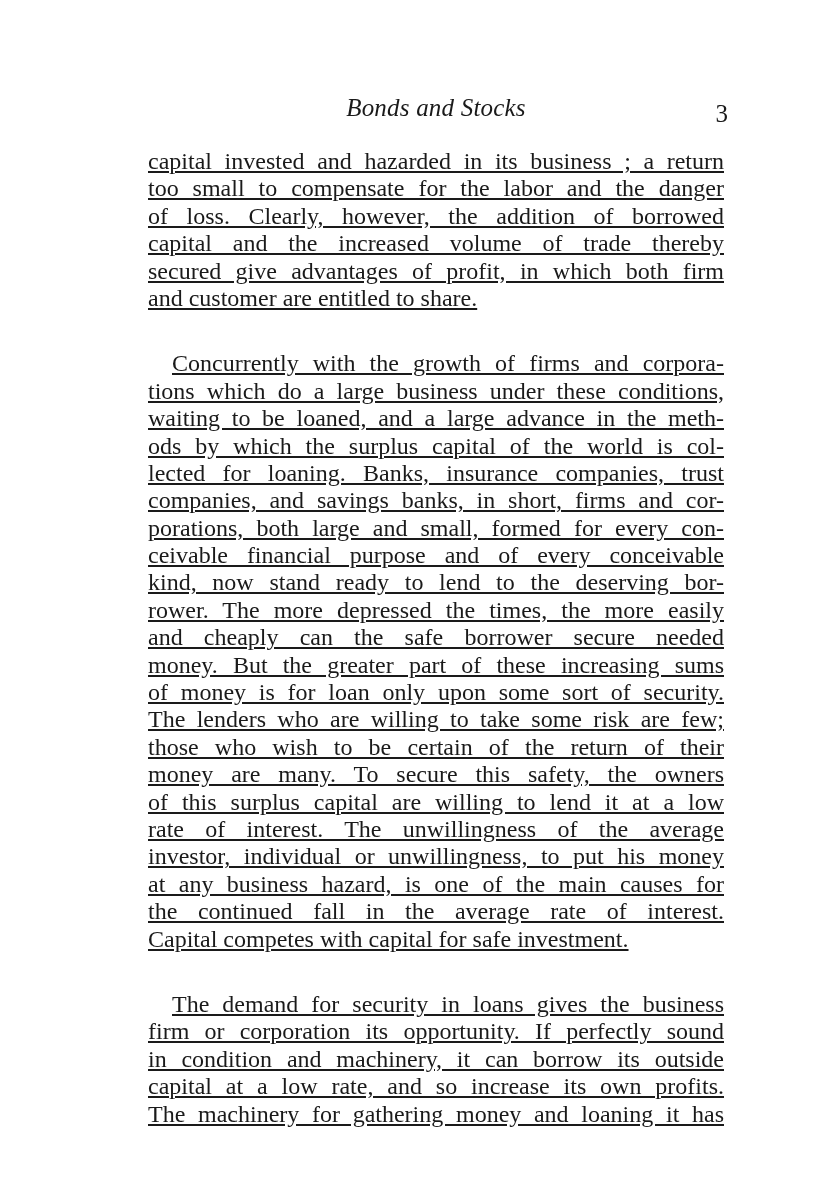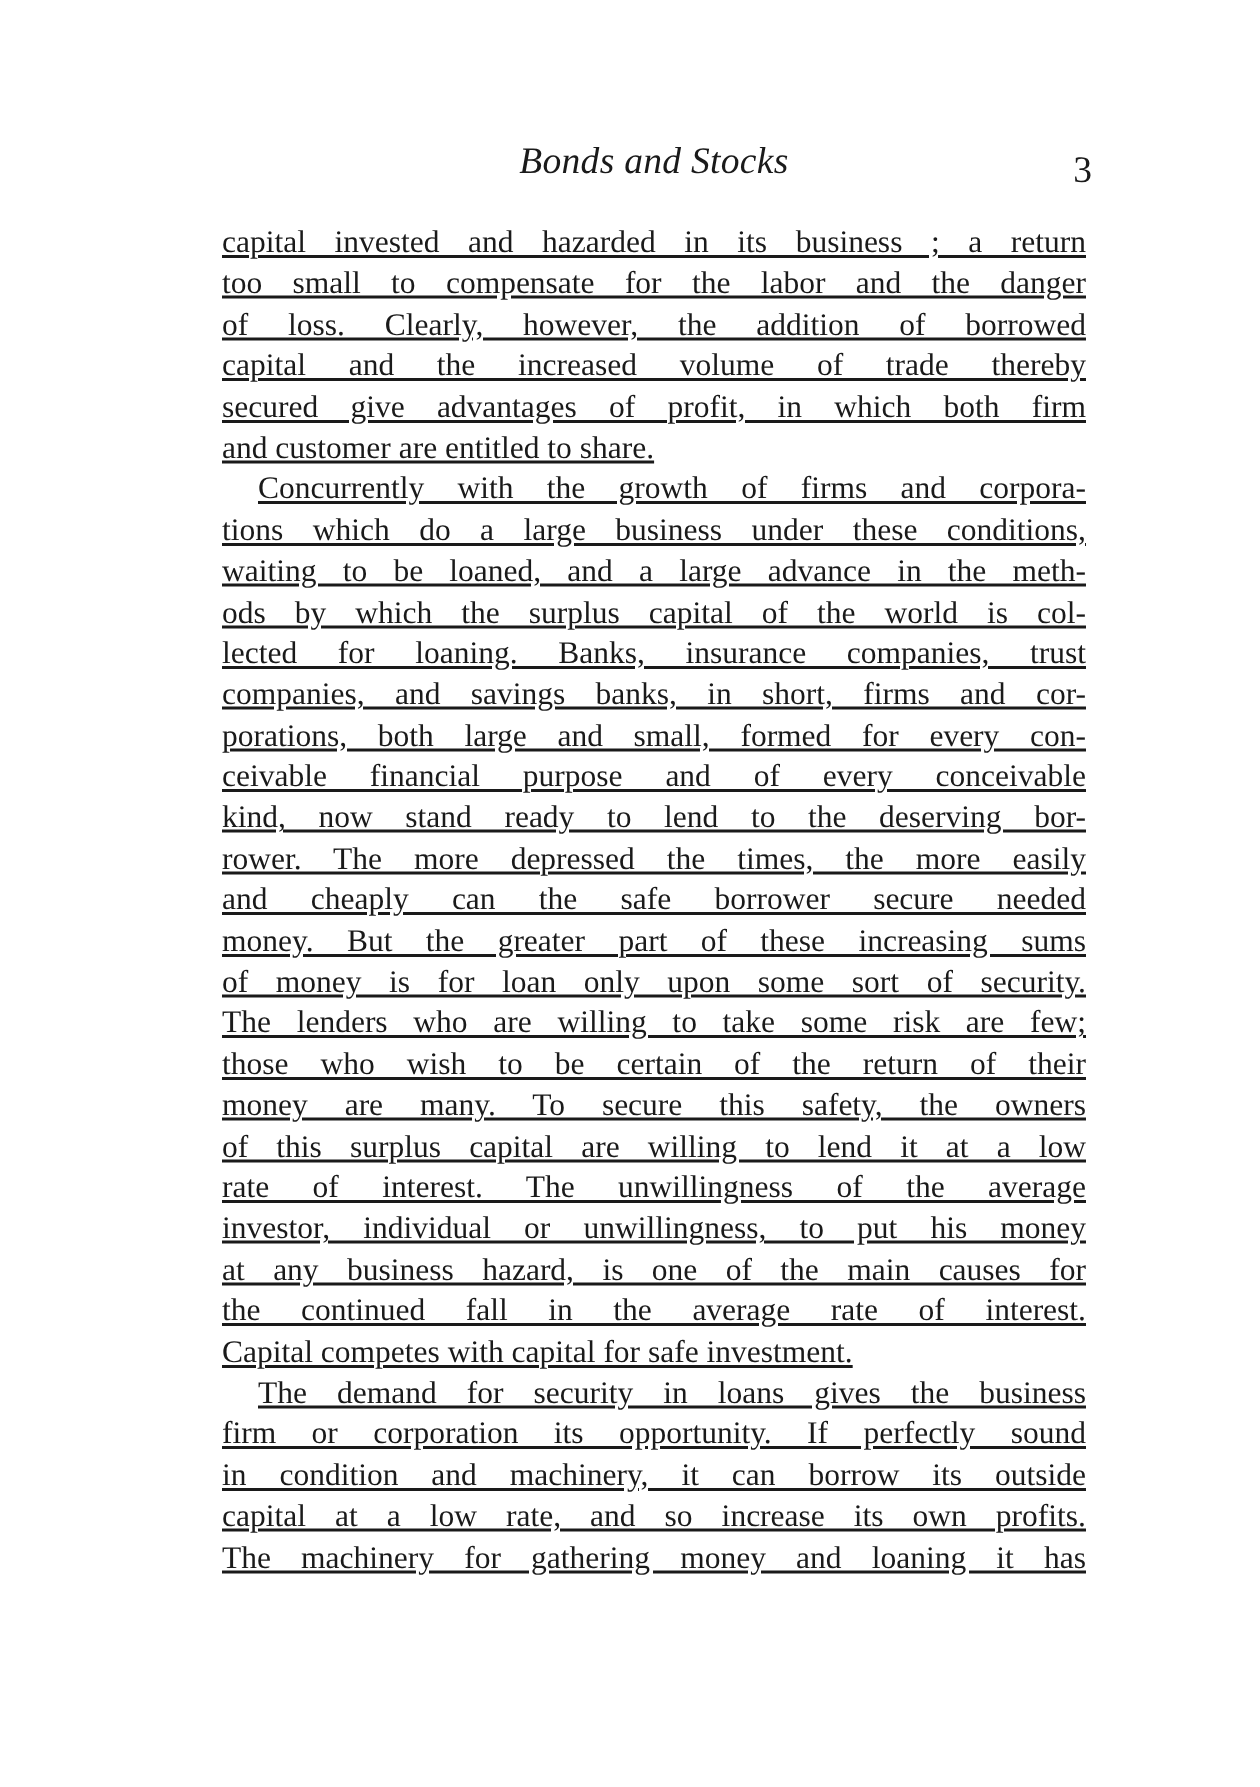--- a/index.html
+++ b/index.html
@@ -37,35 +37,36 @@
       font-size: 25px;
       letter-spacing: 0.2px;
     }
     .page-number {
       position: absolute;
       right: -4px;
       top: 12px;
       font-size: 25px;
     }
     .body-text {
-      font-size: 21px;
+      font-size: 24px;
       line-height: 27.4px;
     }
     .line {
       display: block;
       text-align: justify;
       text-align-last: justify;
       white-space: nowrap;
       height: 27.4px;
     }
     .line.last {
       text-align-last: left;
     }
     .line.indent {
       padding-left: 24px;
+      margin-top: 38px;
     }
     .line-inner {
       display: block;
       white-space: normal;
       text-align: justify;
       text-align-last: justify;
     }
     .line.last .line-inner {
       text-align-last: left;
     }

